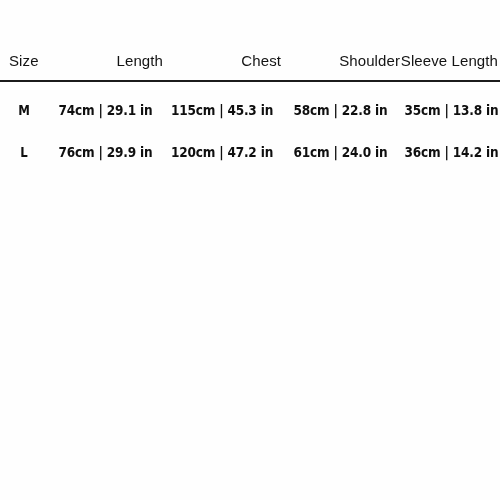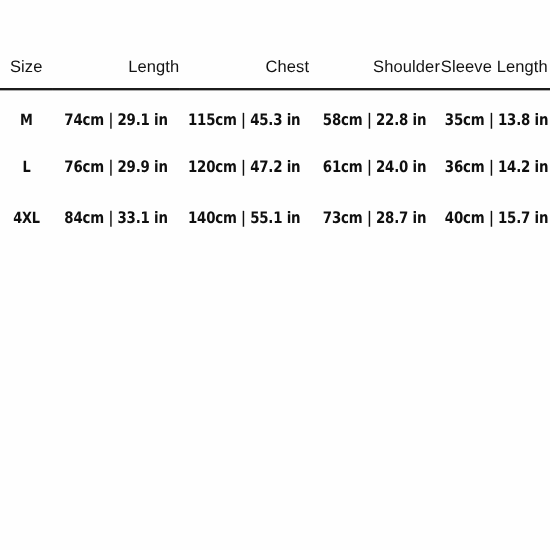--- a/index.html
+++ b/index.html
@@ -104,22 +104,15 @@
         <td>58cm | 22.8 in</td>
         <td>35cm | 13.8 in</td>
       </tr>
       <tr>
         <td class="cell-size">L</td>
         <td>76cm | 29.9 in</td>
         <td>120cm | 47.2 in</td>
         <td>61cm | 24.0 in</td>
         <td>36cm | 14.2 in</td>
       </tr>
-      <tr>
-        <td class="cell-size">4XL</td>
-        <td>84cm | 33.1 in</td>
-        <td>140cm | 55.1 in</td>
-        <td>73cm | 28.7 in</td>
-        <td>40cm | 15.7 in</td>
-      </tr>
     </tbody>
   </table>
 </div>
 
 </body></html>

